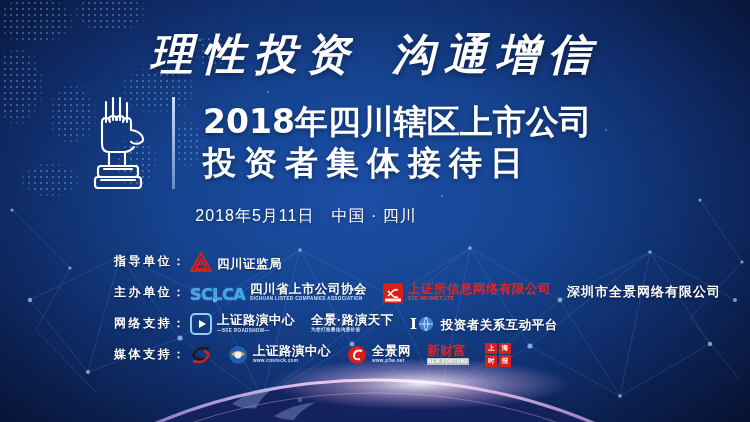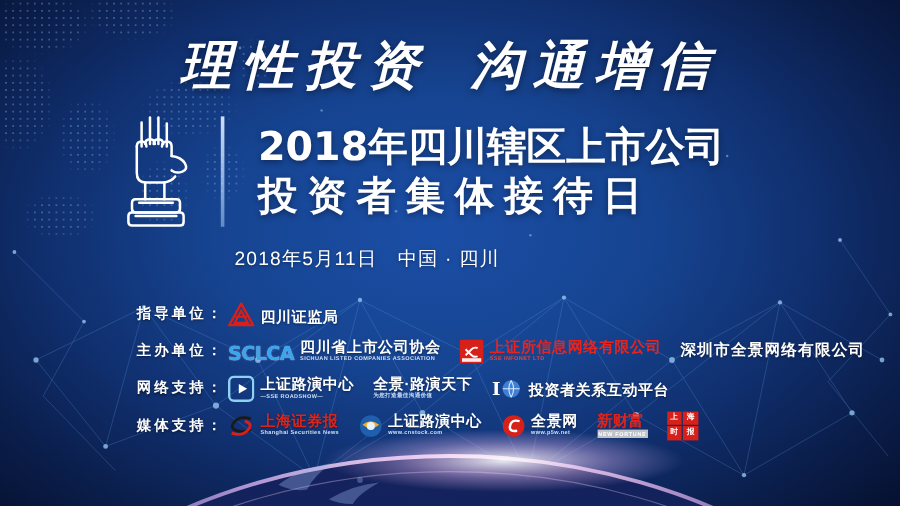--- a/index.html
+++ b/index.html
@@ -54,21 +54,21 @@
     font-family:"DejaVu Serif","Liberation Serif",serif;
     font-weight:700;font-style:italic;
     font-size:43px;letter-spacing:9px;color:#ffffff;
     text-shadow:0 2px 6px rgba(0,0,0,.45);
     white-space:nowrap;
   }
   .slogan .gap{display:inline-block;width:34px;}
 
   
   .titlewrap{
-    position:absolute;left:104px;top:92px;
+    position:absolute;left:92px;top:92px;
     display:flex;align-items:center;gap:14px;
   }
   .hand-icon{width:58px;height:102px;flex:0 0 auto;}
   .vrule{
     width:3px;height:92px;margin:0 14px 0 8px;flex:0 0 auto;
     background:linear-gradient(to bottom,rgba(215,232,255,.95),rgba(160,195,245,.55));
   }
   .titles{display:flex;flex-direction:column;justify-content:center;}
   .title-l1{
     font-family:"DejaVu Sans","Liberation Sans",sans-serif;
@@ -347,24 +347,20 @@
 
     <div class="crow">
       <div class="clabel">媒体支持：</div>
       <div class="citems">
 
         <div class="citem">
           <svg class="mark" width="22" height="20" viewBox="0 0 22 20">
             <path d="M19 4 q-9 -3 -14 3 q-4 5 3 7 q6 2 11 -1" fill="none" stroke="#1a1a1a" stroke-width="2.4"></path>
             <path d="M3 16 q9 3 14 -3 q4 -5 -3 -7" fill="none" stroke="#d8201a" stroke-width="2.4"></path>
           </svg>
-          <div class="logotext">
-            <div class="lt-cn dk">上海证券报</div>
-            <div class="lt-en">Shanghai Securities News</div>
-          </div>
         </div>
 
         <div class="citem">
           <svg class="mark" width="20" height="20" viewBox="0 0 20 20">
             <circle cx="10" cy="10" r="9" fill="#1f5fae"></circle>
             <path d="M3 9 q7 -6 14 0 q-7 6 -14 0z" fill="#f2b01e"></path>
             <circle cx="10" cy="10" r="3.4" fill="#e9f3ff"></circle>
           </svg>
           <div class="logotext">
             <div class="lt-cn">上证路演中心</div>

